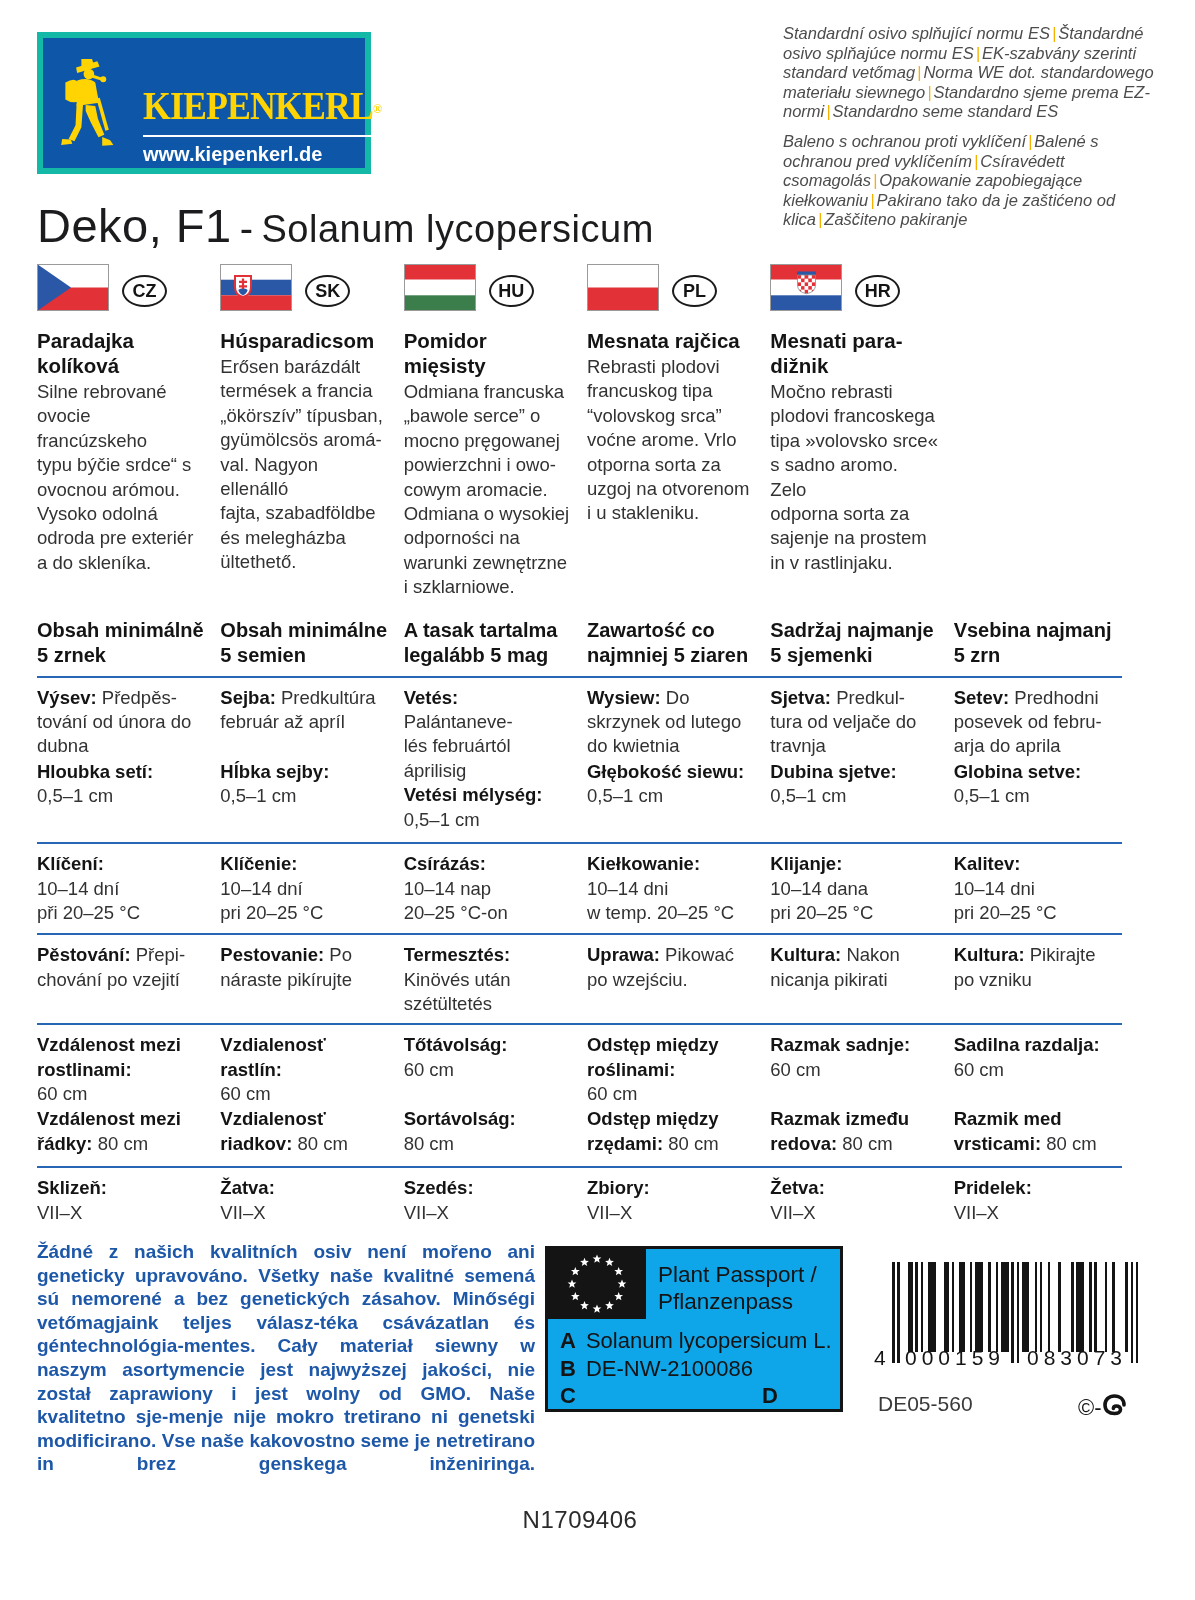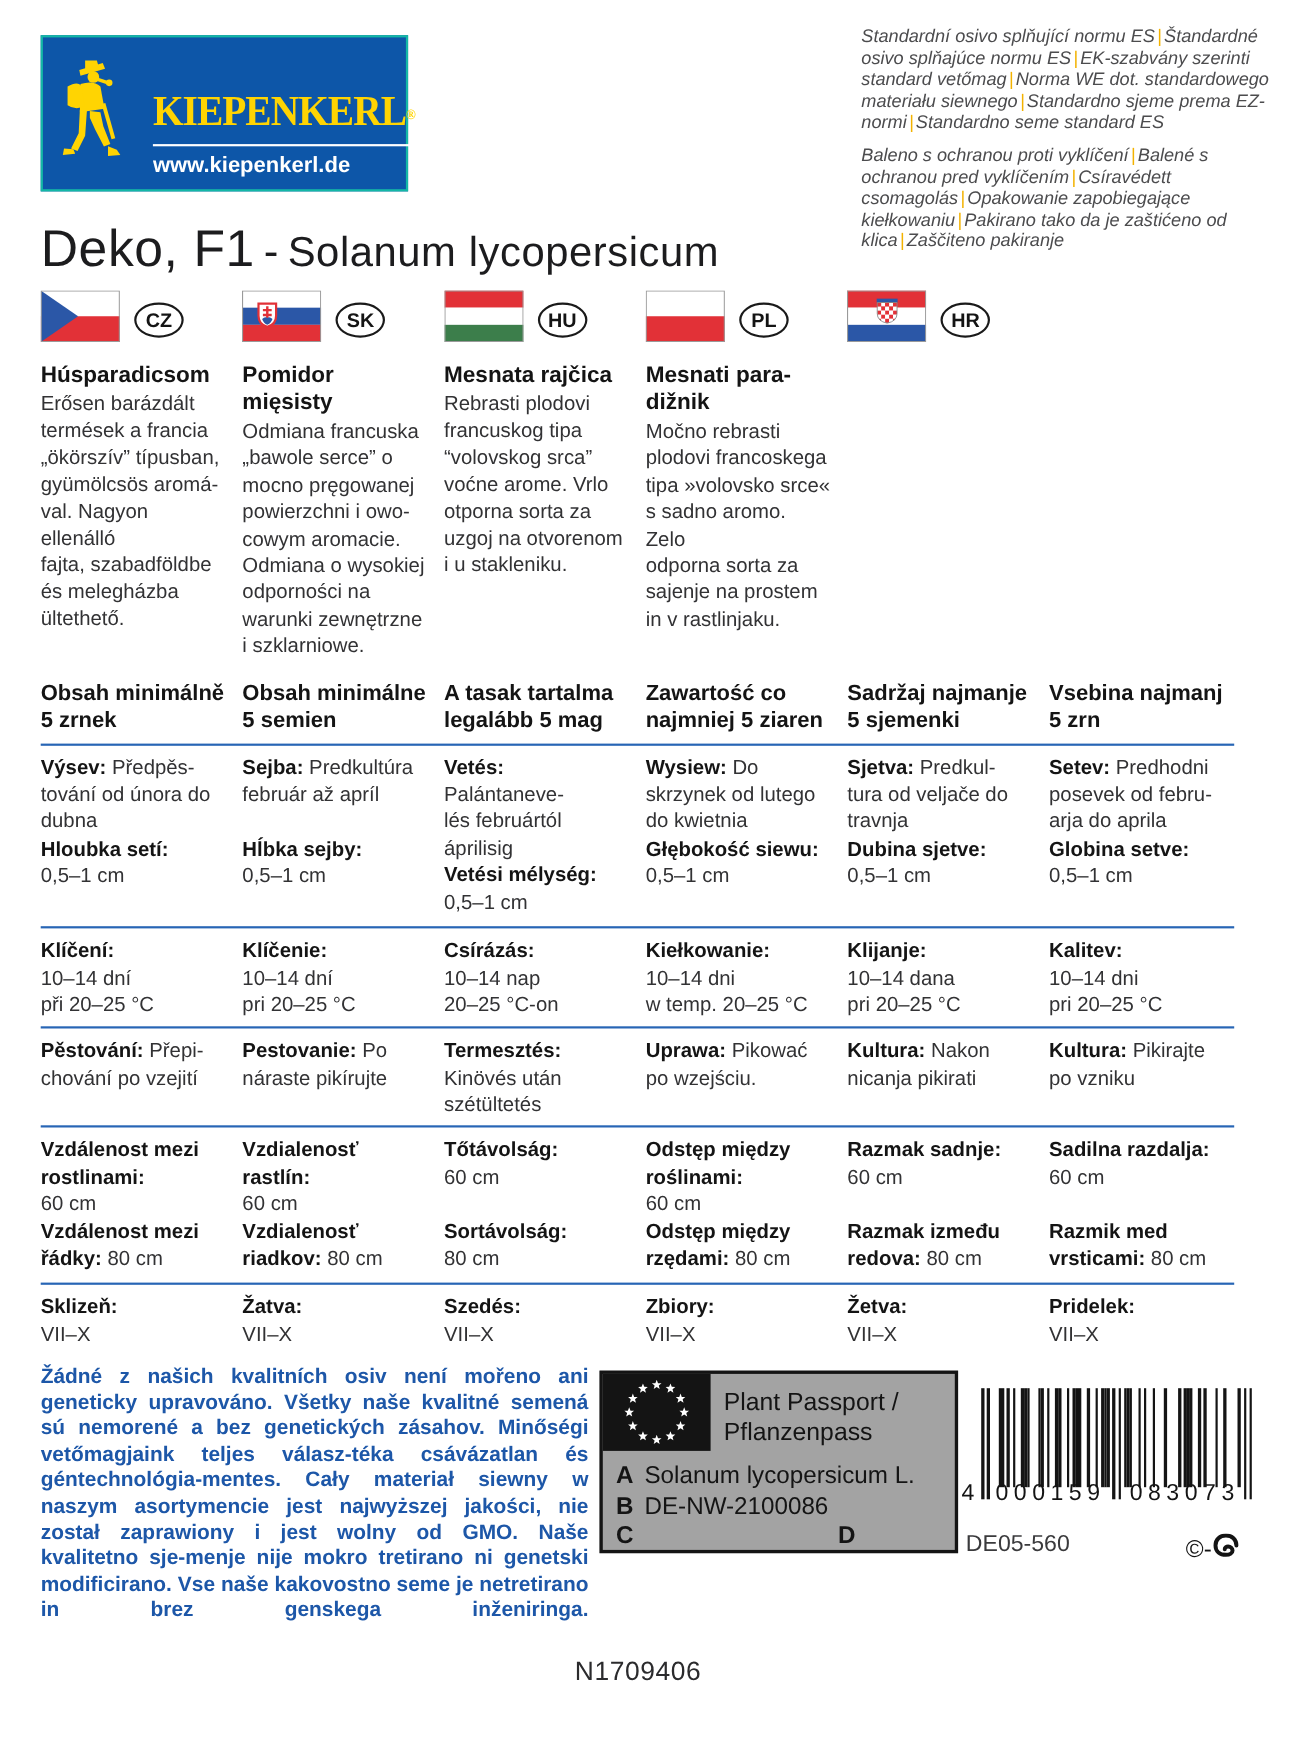--- a/index.html
+++ b/index.html
@@ -1,21 +1,21 @@
 <!DOCTYPE html>
 <html><head>
 <meta charset="utf-8">
 <style>
   html,body{margin:0;padding:0;background:#fff;}
   .page{position:relative;width:1195px;height:1600px;background:#fff;overflow:hidden;
         font-family:"Liberation Sans",sans-serif;color:#323234;}
 
   
   .logo-box{position:absolute;left:37px;top:32px;width:334px;height:142px;
-            background:var(--brand-blue,#0d56a8);border:2px solid #14b8a6;box-sizing:border-box;}
+            background:var(--brand-blue,#0d56a8);border:6px solid #14b8a6;box-sizing:border-box;}
   .logo-man{position:absolute;left:16px;top:12px;}
   .logo-word{position:absolute;left:100px;top:48px;width:230px;color:var(--brand-yellow,#ffd402);
              font-family:"Liberation Serif",serif;font-weight:700;font-size:39px;line-height:39px;
              letter-spacing:-1px;transform:scaleX(.92);transform-origin:left;white-space:nowrap;}
   .logo-reg{font-size:13px;vertical-align:6px;letter-spacing:0;}
   .logo-rule{position:absolute;left:100px;top:97px;width:253px;height:2px;background:#fff;}
   .logo-url{position:absolute;left:100px;top:105px;width:253px;text-align:left;color:#fff;
             font-weight:700;font-size:20px;}
 
   
@@ -47,22 +47,22 @@
   .row-min .cell{padding:8px 0 8px;font-size:20px;font-weight:700;line-height:25px;color:#141414;}
   .row-sow .cell,.row-dist .cell{padding:8px 0 10px;}
   .sub1{min-height:74px;}
   .row-germ .cell{padding:8px 0 8px;}
   .row-cult .cell{padding:8px 0 6px;min-height:88px;box-sizing:border-box;}
   .row-harv .cell{padding:8px 0 8px;}
 
   
   .gmo{position:absolute;left:37px;top:1240px;width:498px;font-size:19px;line-height:23.6px;
        font-weight:700;color:var(--text-blue,#1d57a8);text-align:justify;text-align-last:justify;}
-  .passport{position:absolute;left:545px;top:1246px;width:326px;height:166px;
-            border:3px solid #141414;box-sizing:border-box;background:#a3a3a3;}
+  .passport{position:absolute;left:545px;top:1246px;width:298px;height:166px;
+            border:3px solid #141414;box-sizing:border-box;background:#0ea5e9;}
   .eu-box{position:absolute;left:0;top:0;width:98px;height:70px;background:#141414;}
   .pp-title{position:absolute;left:110px;top:12px;font-size:22.5px;line-height:27px;color:#141414;
             white-space:pre-line;}
   .pp-fields{position:absolute;left:12px;top:78px;font-size:22px;line-height:27.5px;color:#141414;}
   .pp-fields b{margin-right:10px;}
   .pp-cd span.dcol{margin-left:176px;}
   .barcode{position:absolute;left:892px;top:1262px;width:250px;}
   .bars{position:relative;height:101px;display:flex;align-items:flex-start;}
   .bar{width:2.6px;height:90px;flex:none;}
   .bar.on{background:#141414;}
@@ -175,20 +175,28 @@
               <rect x="27.5" y="25.8" width="3.6" height="3.7" fill="#e23137" clip-path="url(#hrS)"></rect>
               <rect x="31.1" y="25.8" width="3.6" height="3.7" fill="#fff" clip-path="url(#hrS)"></rect>
               <rect x="34.7" y="25.8" width="3.6" height="3.7" fill="#e23137" clip-path="url(#hrS)"></rect>
               <rect x="38.3" y="25.8" width="3.6" height="3.7" fill="#fff" clip-path="url(#hrS)"></rect>
               <rect x="41.9" y="25.8" width="3.6" height="3.7" fill="#e23137" clip-path="url(#hrS)"></rect>
       <path d="M27.5 11h18v10q0 7-9 8.8-9-1.8-9-8.8z" fill="none" stroke="#888" stroke-width=".8"></path>
               <rect x="0.5" y="0.5" width="71" height="46" fill="none" stroke="#9a9a9a"></rect>
             </svg></span><span class="oval">HR</span></div>
       </div>
       <div class="row row-desc">
+        <div class="cell"><div class="col-name">Paradajka
+kolíková</div><div class="col-desc">Silne rebrované
+ovocie francúzskeho
+typu býčie srdce“ s
+ovocnou arómou.
+Vysoko odolná
+odroda pre exteriér
+a do skleníka.</div></div>
         <div class="cell"><div class="col-name">Húsparadicsom</div><div class="col-desc">Erősen barázdált
 termések a francia
 „ökörszív” típusban,
 gyümölcsös aromá-
 val. Nagyon ellenálló
 fajta, szabadföldbe
 és melegházba
 ültethető.</div></div>
         <div class="cell"><div class="col-name">Pomidor mięsisty</div><div class="col-desc">Odmiana francuska
 „bawole serce” o

